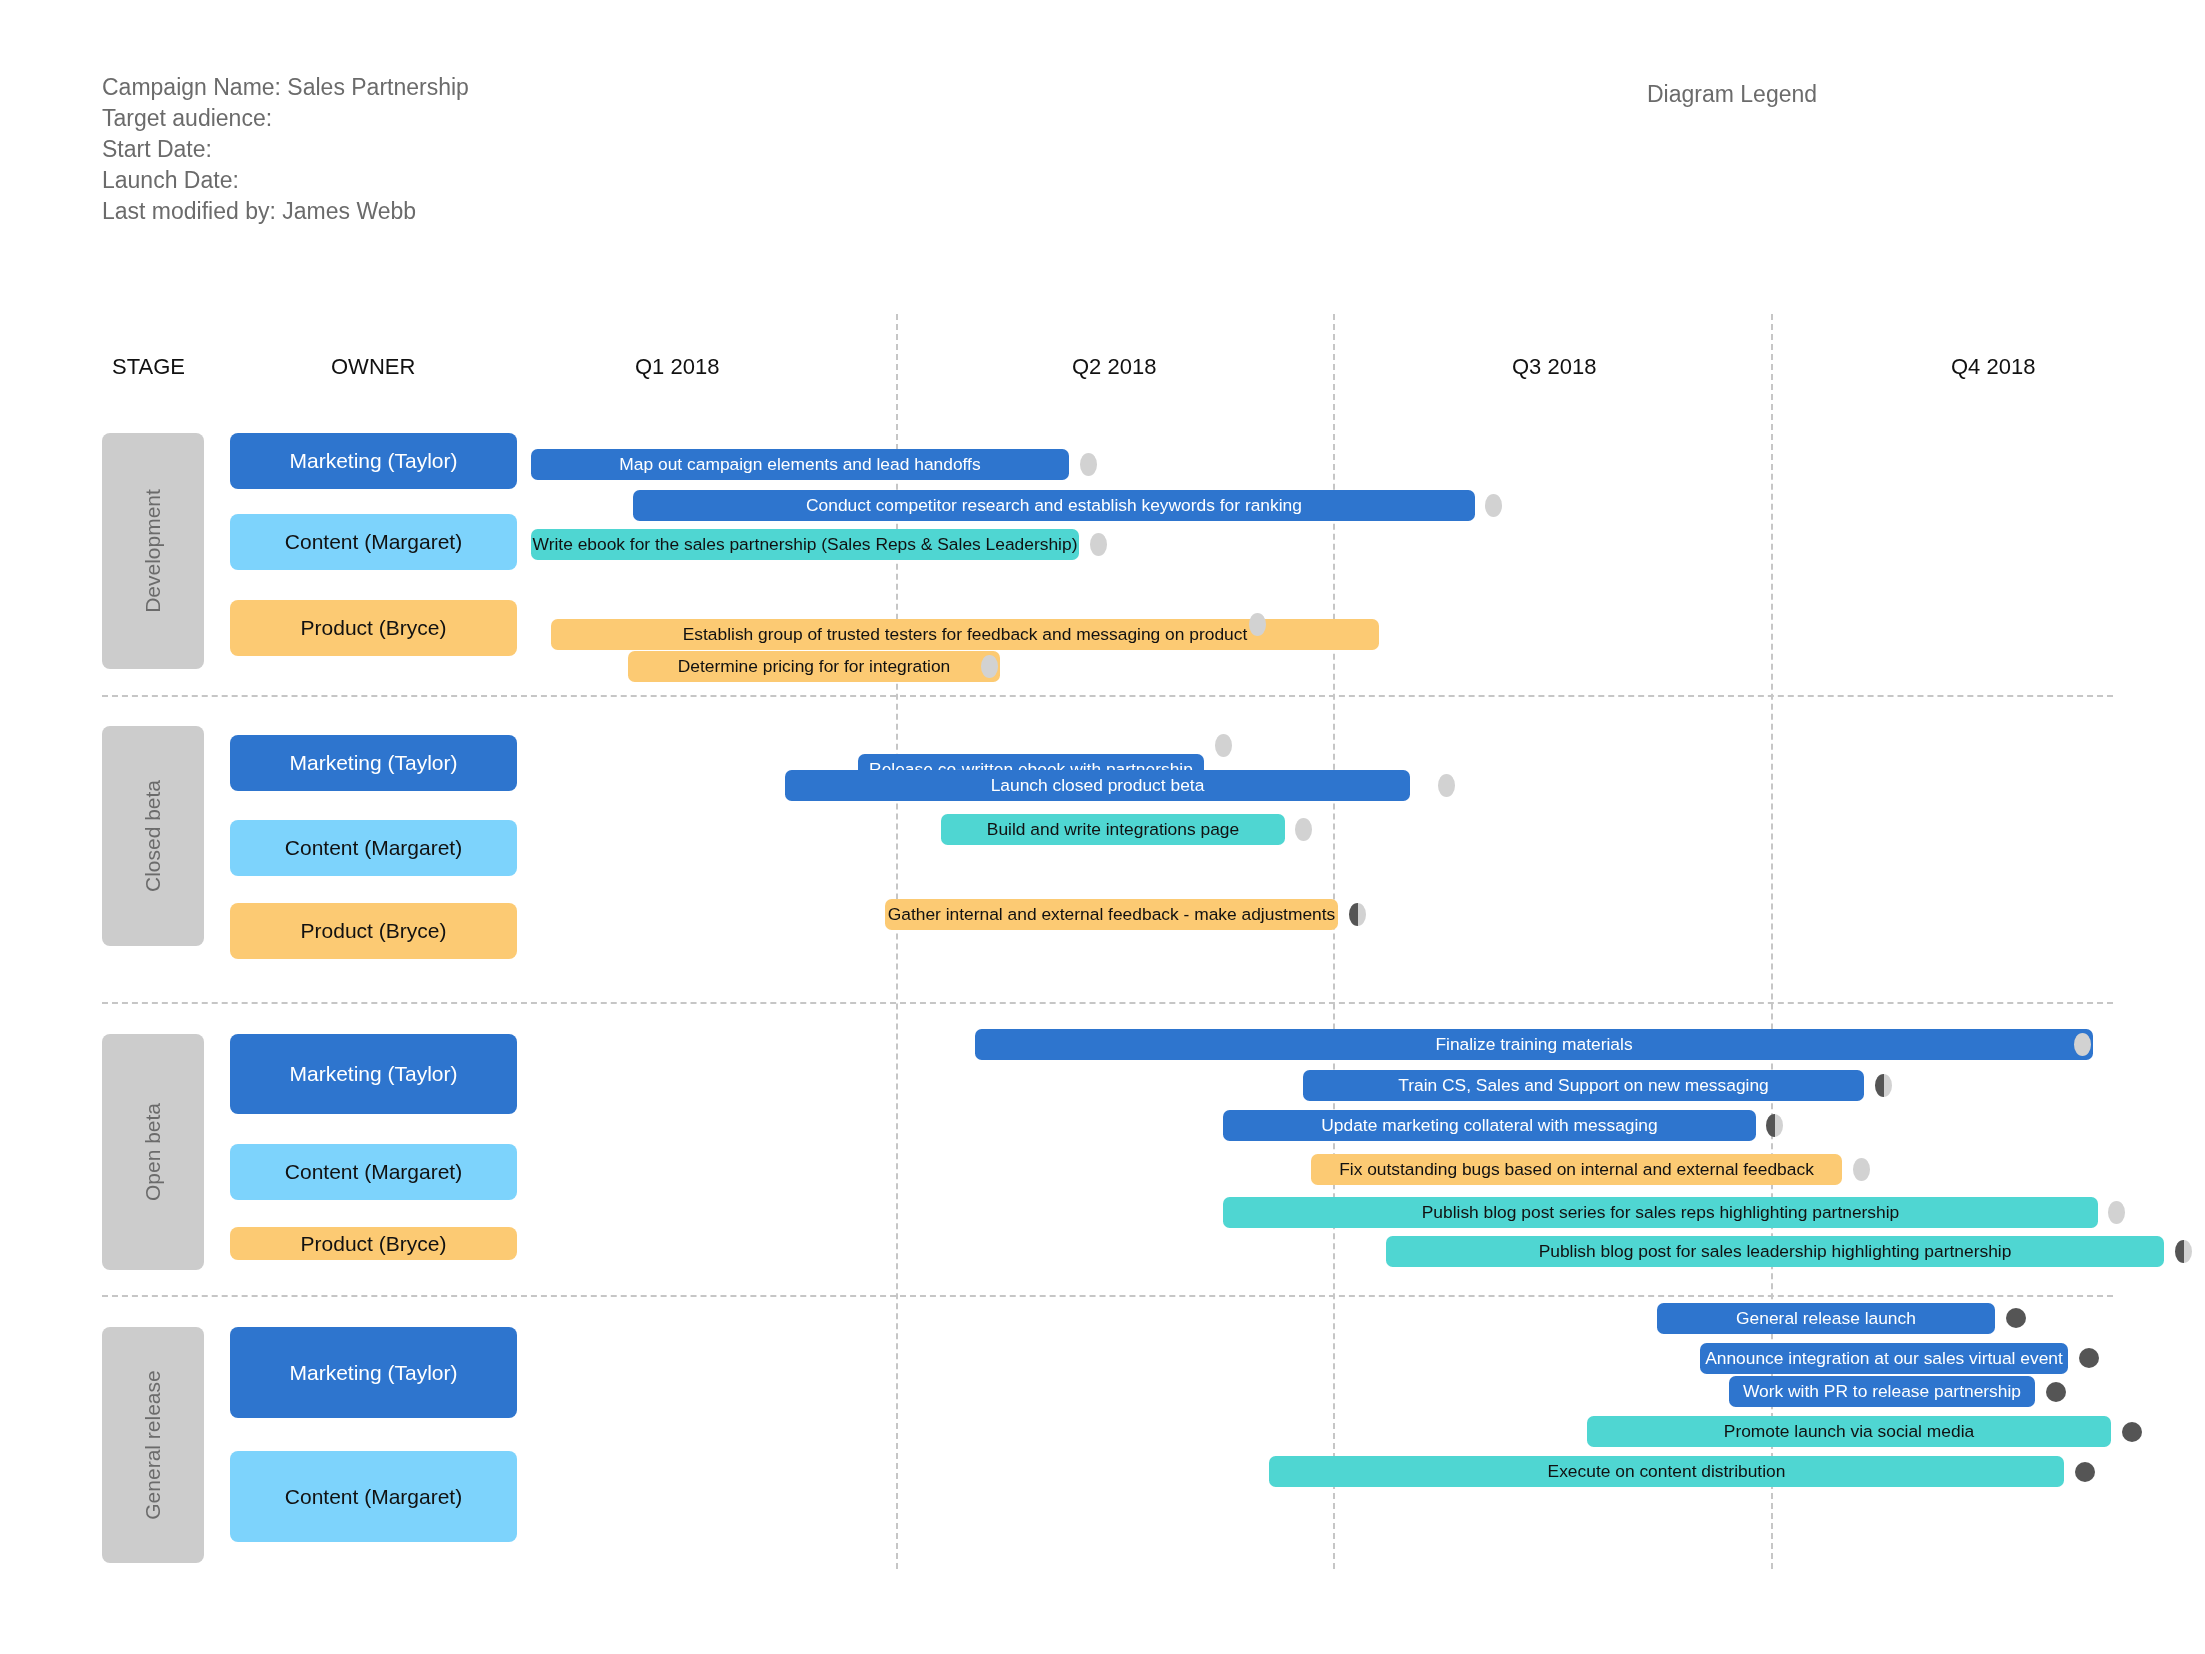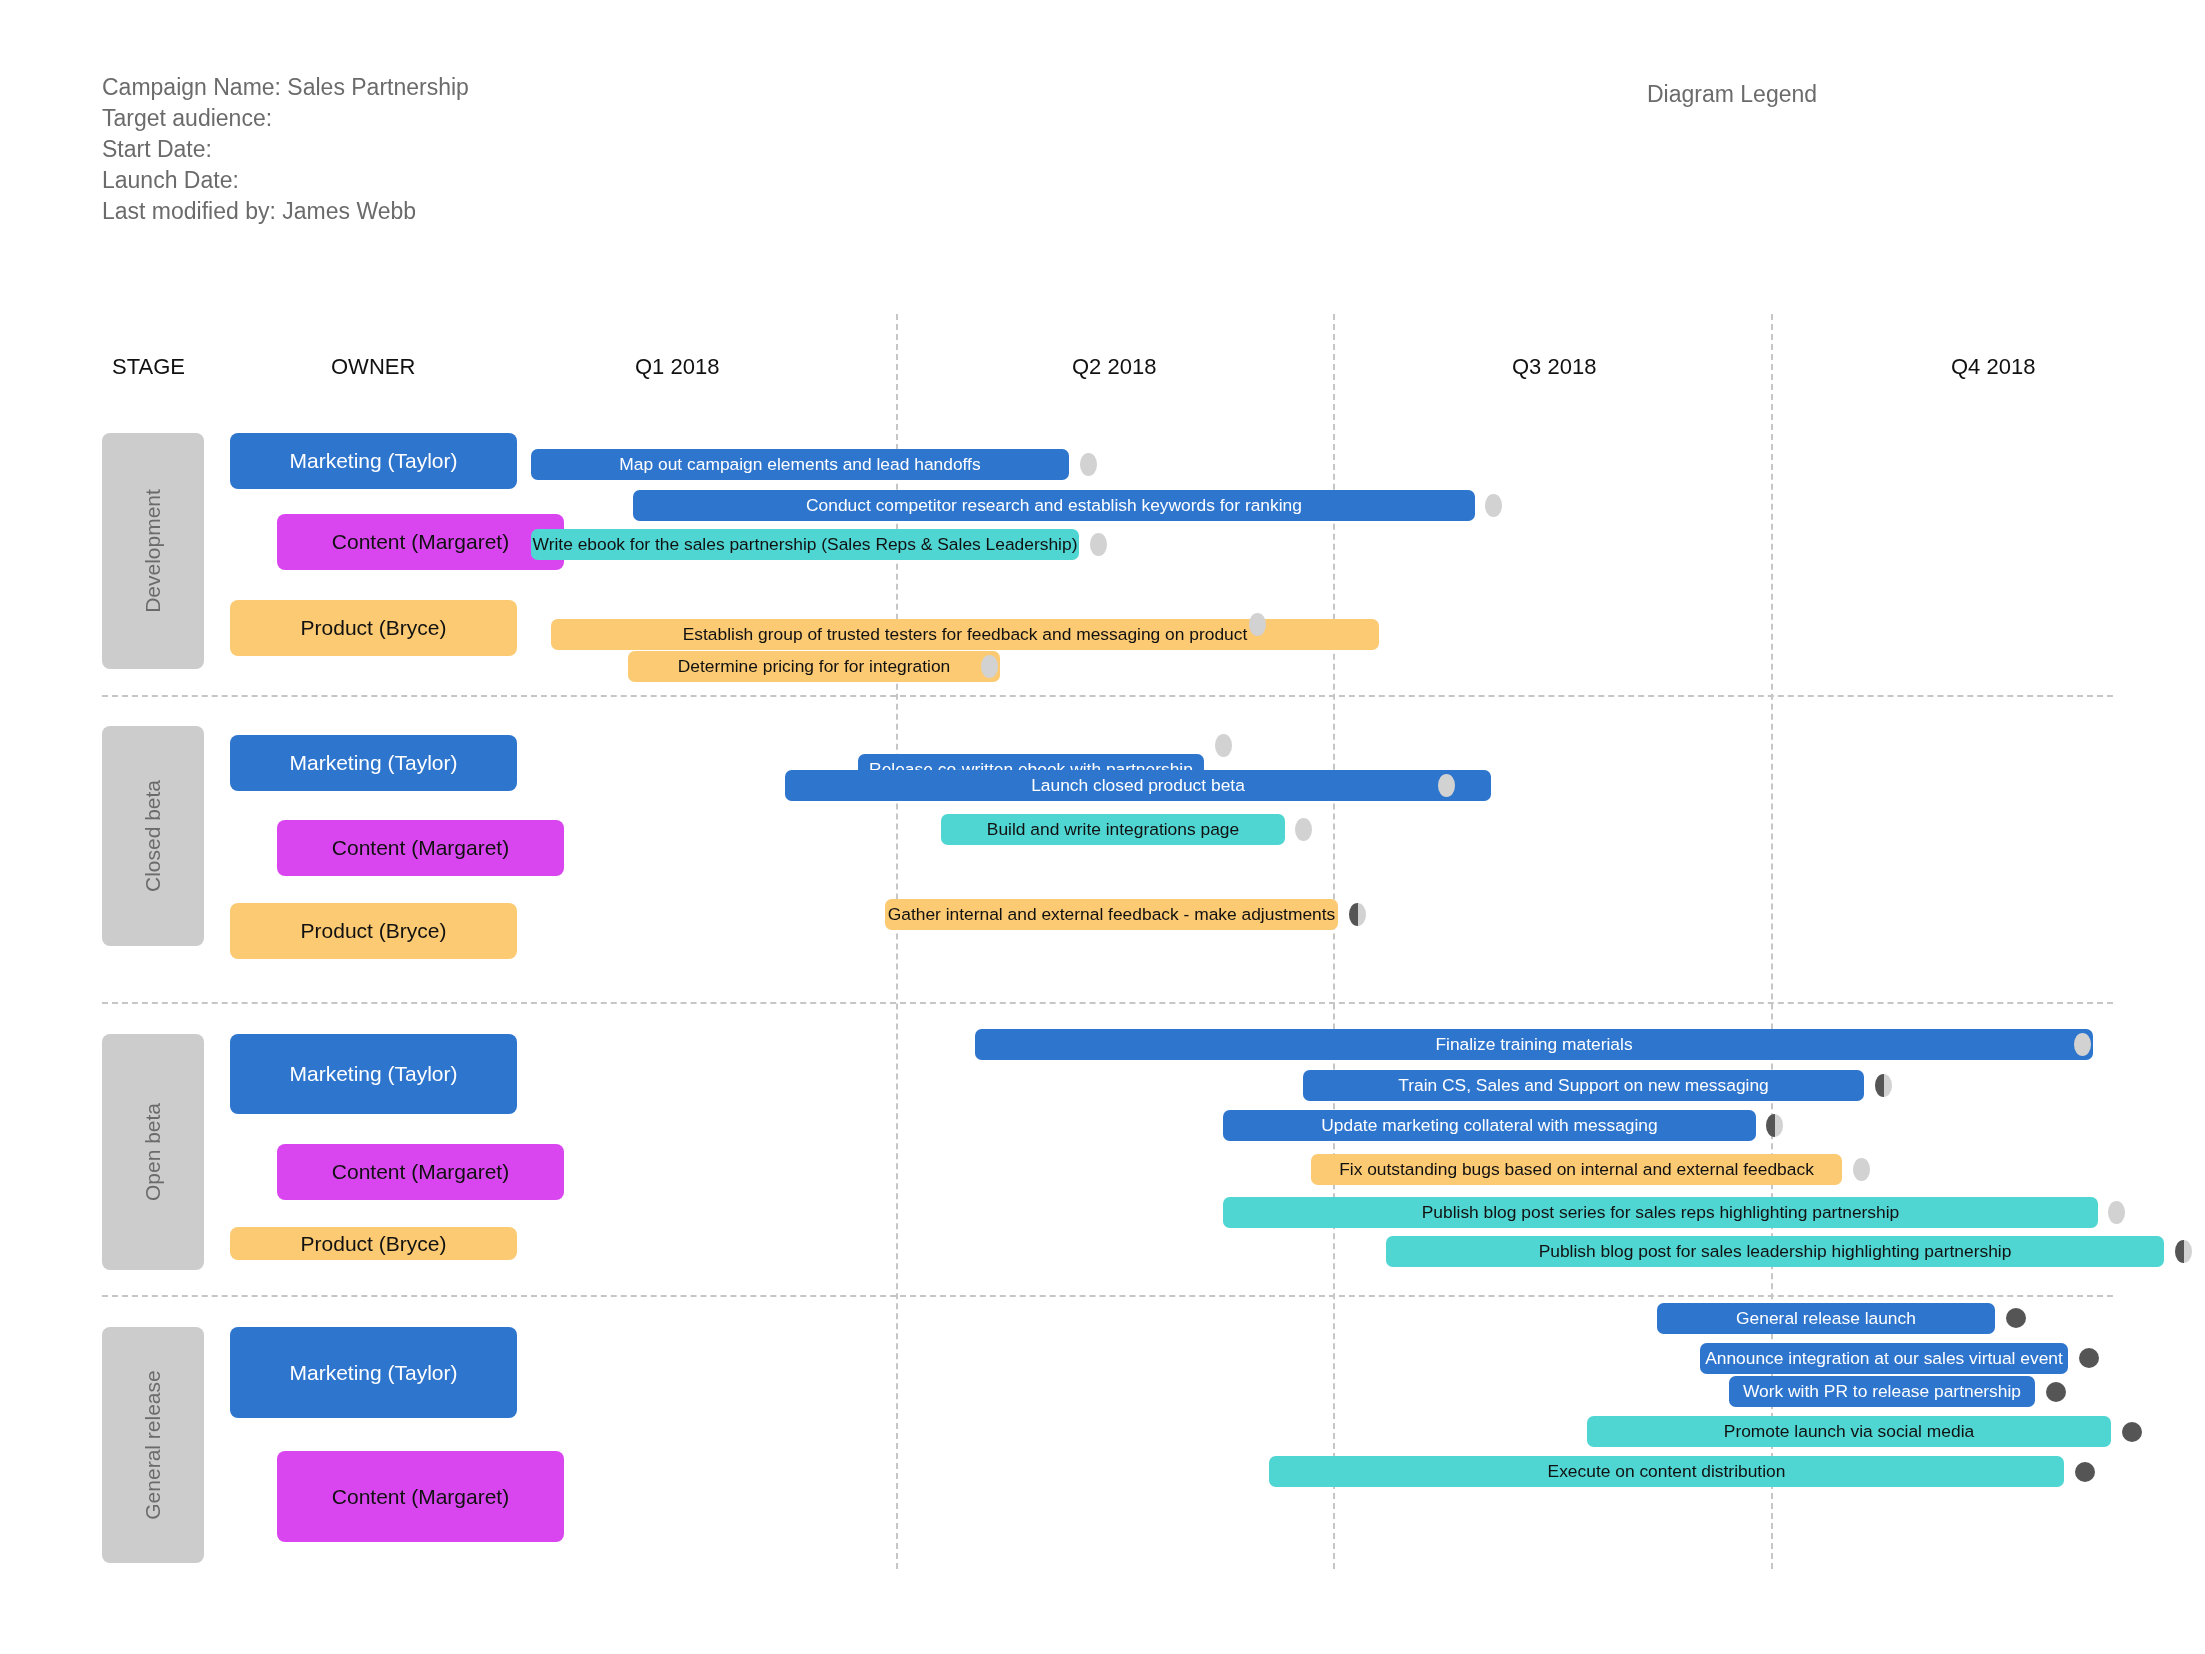--- a/index.html
+++ b/index.html
@@ -30,21 +30,21 @@
 
   
   .stage{position:absolute;left:102px;width:102px;background:#cccccc;border-radius:8px;
          display:flex;align-items:center;justify-content:center;}
   .stage span{transform:rotate(-90deg);white-space:nowrap;font-size:21px;color:#6b6b6b;}
 
   
   .owner{position:absolute;left:230px;width:287px;border-radius:8px;
          display:flex;align-items:center;justify-content:center;font-size:21px;}
   .owner.marketing{background:#2E75CE;color:#ffffff;}
-  .owner.content{background:#d946ef;color:#111111;margin-left:47px;}
+  .owner.content{background:#7dd3fc;color:#111111;}
   .owner.product{background:#FCCA73;color:#111111;}
 
   
   .bar{position:absolute;height:31px;border-radius:6.7px;
        display:flex;align-items:center;justify-content:center;font-size:17.4px;
        white-space:nowrap;overflow:hidden;}
   .bar.marketing{background:#2E75CE;color:#ffffff;}
   .bar.content{background:#4FD6D2;color:#111111;}
   .bar.product{background:#FCCA73;color:#111111;}
 
@@ -102,21 +102,21 @@
     <div class="bar product" style="left: 628px; width: 372px; top: 651px;">Determine pricing for for integration</div>
     <div class="dot complete" style="left: 981px; top: 655px;"></div>
     <div class="stage" style="top: 726px; height: 220px;">
       <span>Closed beta</span>
     </div>
     <div class="owner marketing" style="top: 735px; height: 56px;">Marketing (Taylor)</div>
     <div class="owner content" style="top: 820px; height: 56px;">Content (Margaret)</div>
     <div class="owner product" style="top: 903px; height: 56px;">Product (Bryce)</div>
     <div class="bar marketing" style="left: 858px; width: 346px; top: 730px; margin-top: 24px;">Release co-written ebook with partnership</div>
     <div class="dot complete" style="left: 1215px; top: 734px;"></div>
-    <div class="bar marketing" style="left: 785px; width: 706px; top: 770px;">Launch closed product beta</div>
+    <div class="bar marketing" style="left: 785px; width: 625px; top: 770px;">Launch closed product beta</div>
     <div class="dot complete" style="left: 1438px; top: 774px;"></div>
     <div class="bar content" style="left: 941px; width: 344px; top: 814px;">Build and write integrations page</div>
     <div class="dot complete" style="left: 1295px; top: 818px;"></div>
     <div class="bar product" style="left: 885px; width: 453px; top: 899px;">Gather internal and external feedback - make adjustments</div>
     <div class="dot inprogress" style="left: 1349px; top: 903px;"></div>
     <div class="stage" style="top: 1034px; height: 236px;">
       <span>Open beta</span>
     </div>
     <div class="owner marketing" style="top: 1034px; height: 80px;">Marketing (Taylor)</div>
     <div class="owner content" style="top: 1144px; height: 56px;">Content (Margaret)</div>

